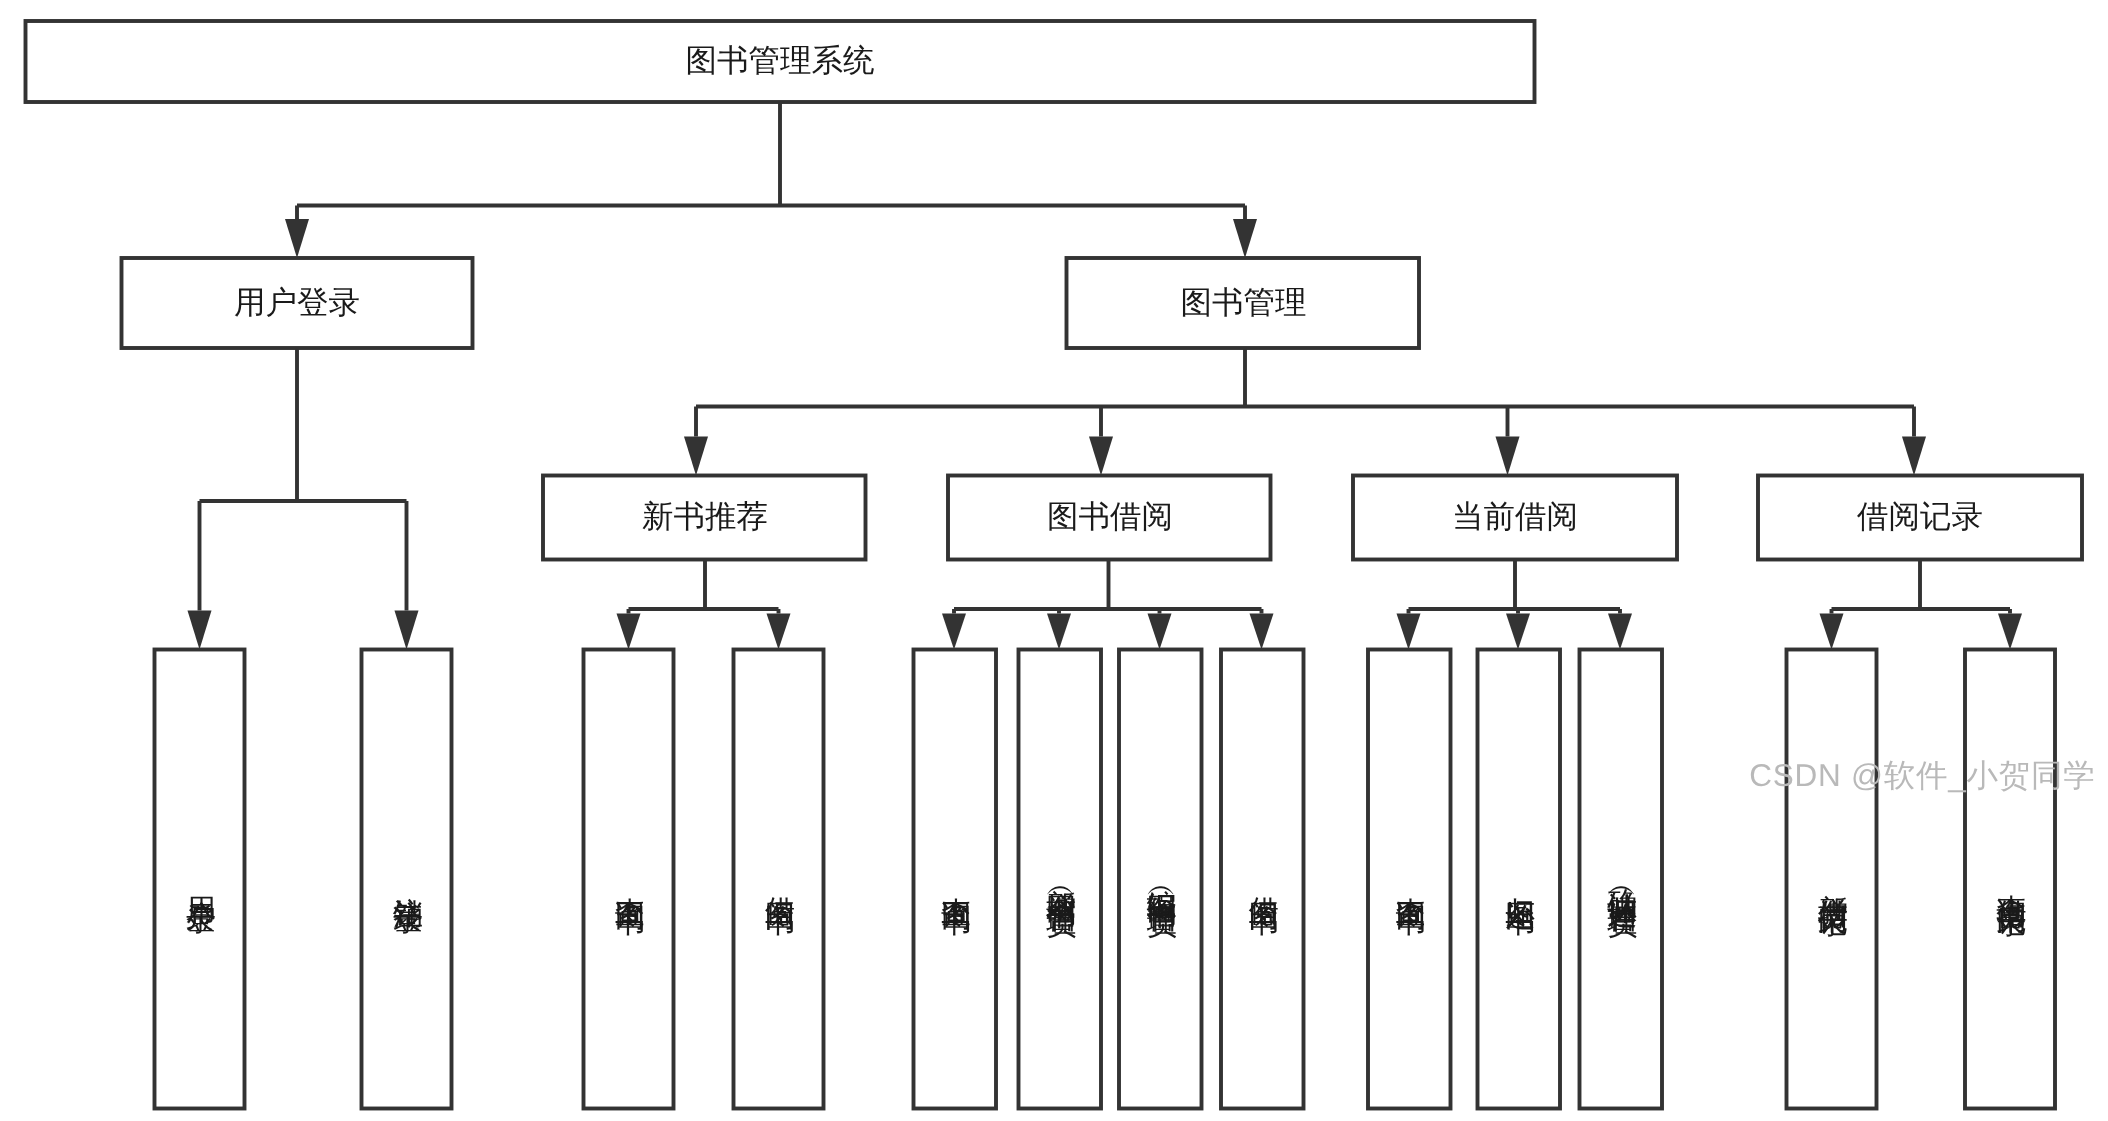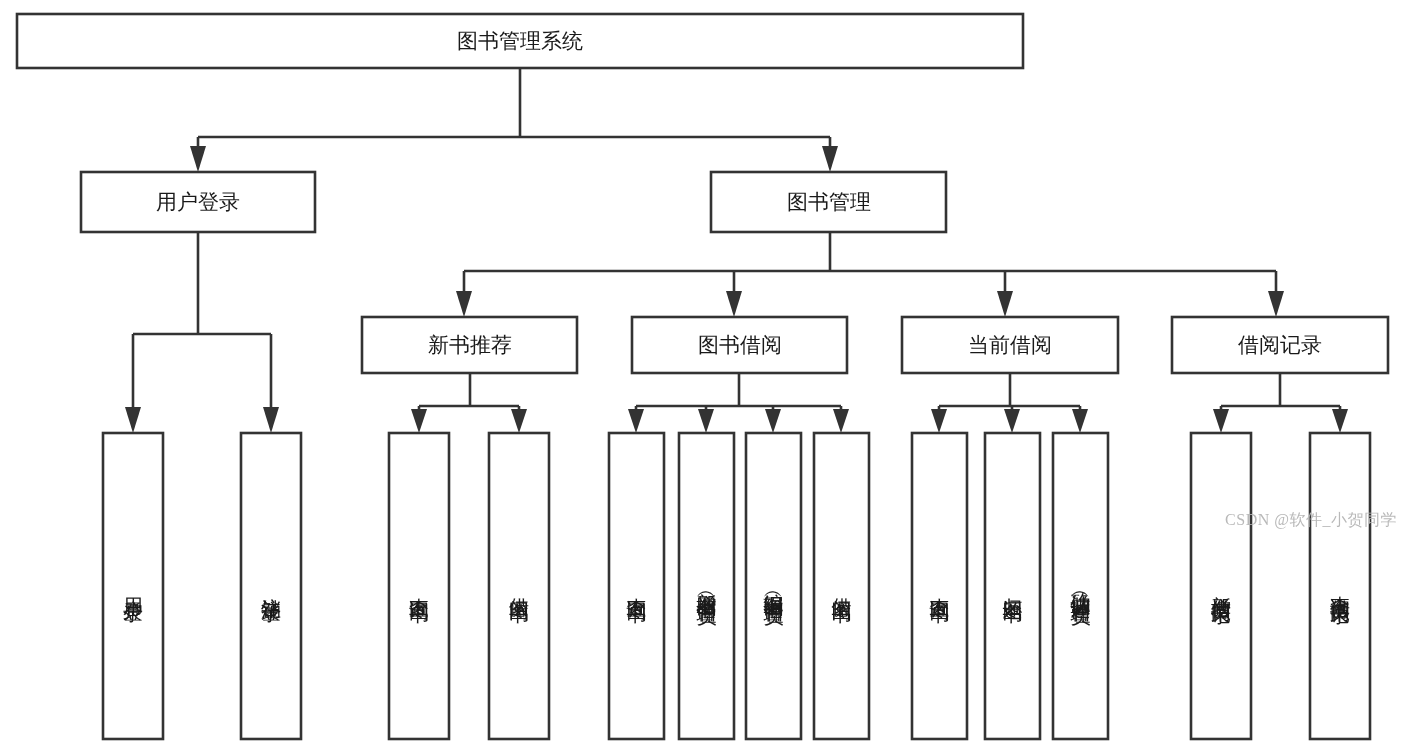--- a/index.html
+++ b/index.html
@@ -59,22 +59,22 @@
     display: flex;
     align-items: center;
     justify-content: center;
     white-space: nowrap;
     user-select: none;
   }
   .watermark {
     position: absolute;
     right: 8px;
     bottom: 4px;
-    font-family: Liberation Serif, serif;
-    font-size: 16px;
+    font-family: Liberation Sans, sans-serif;
+    font-size: 21px;
     color: #b9b9b9;
     white-space: nowrap;
     letter-spacing: 0.5px;
   }
 </style>
 </head>
 <body>
 
 <div id="diagram-root">
 

